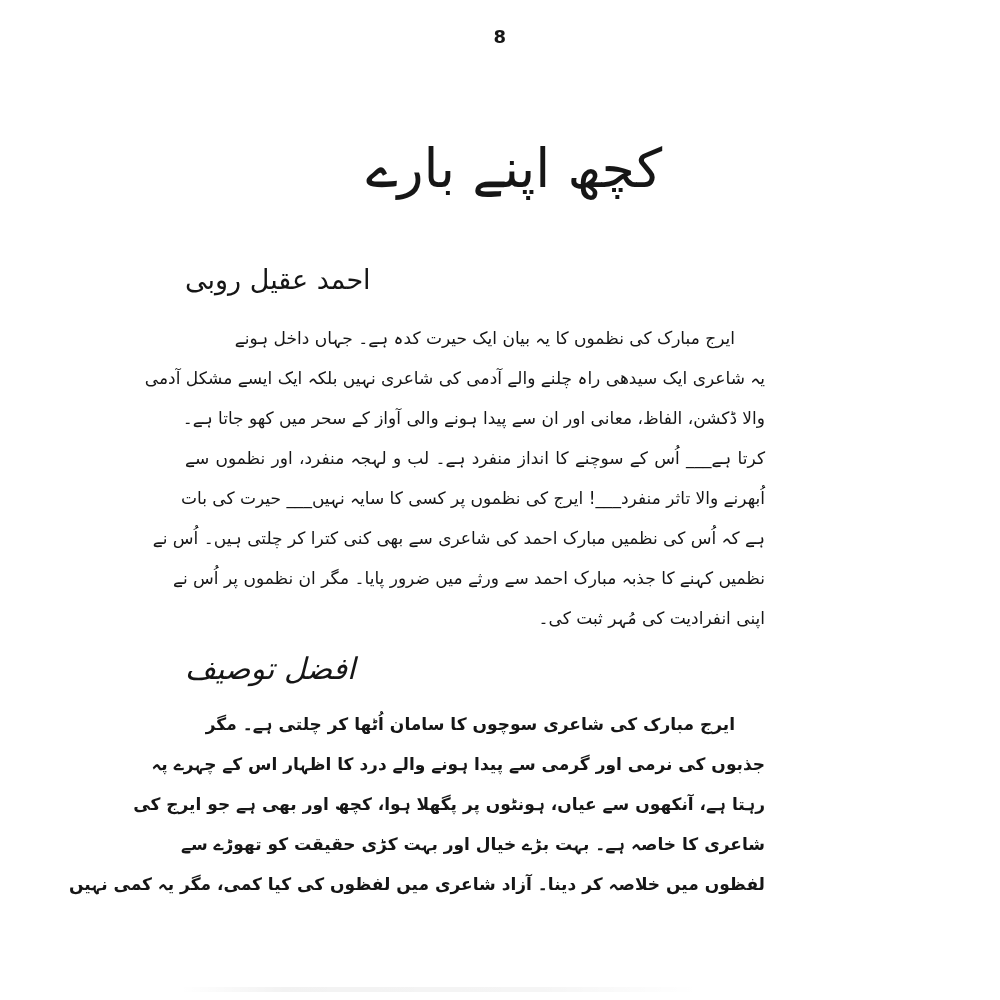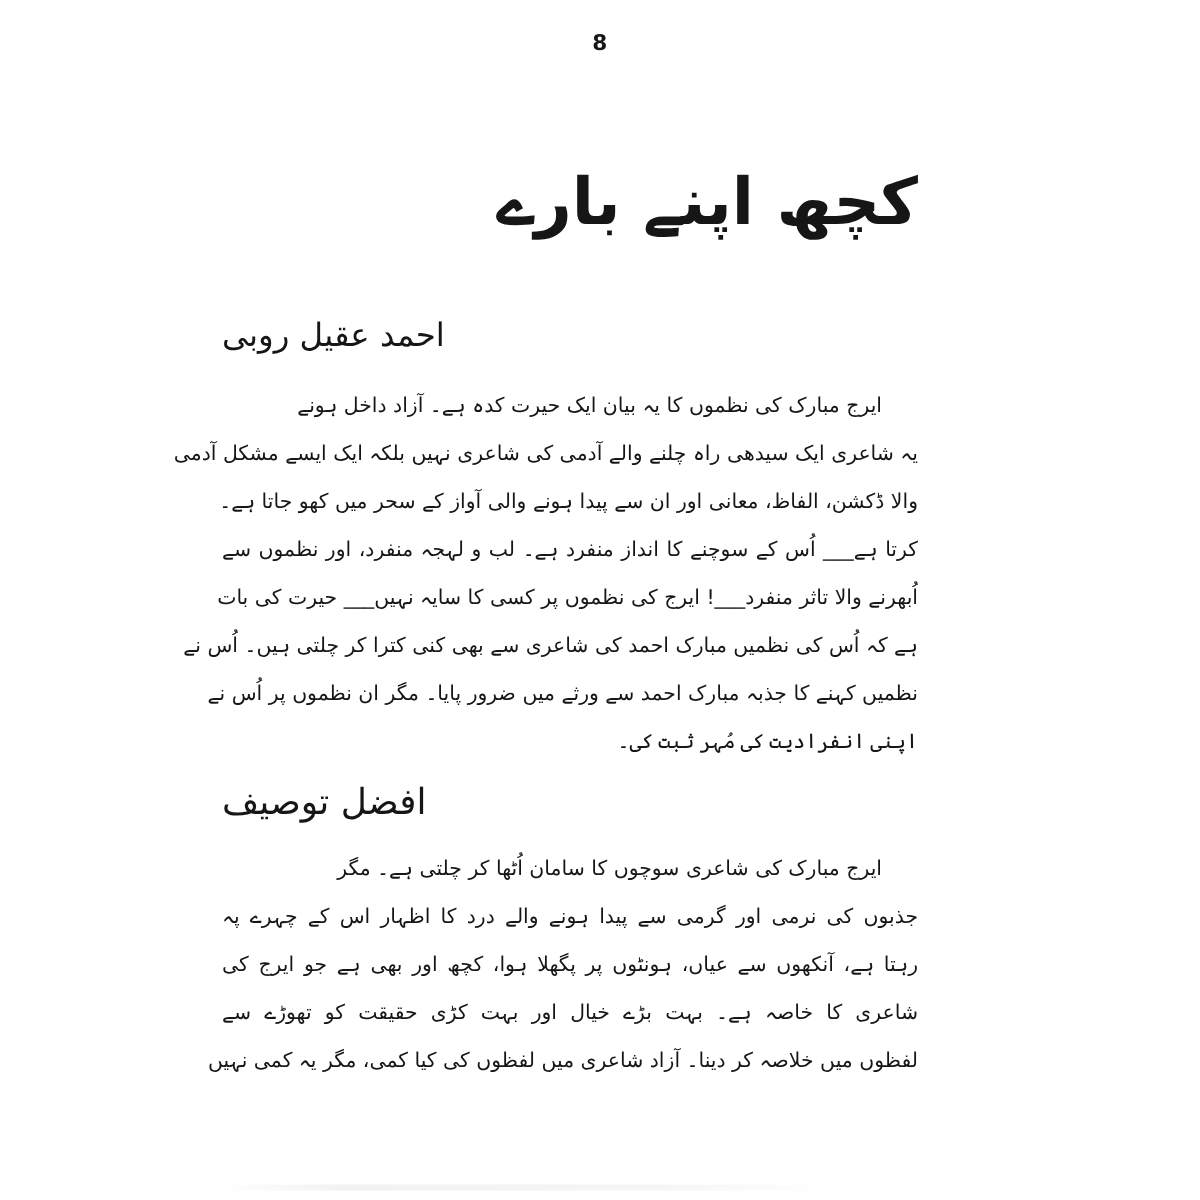--- a/index.html
+++ b/index.html
@@ -29,60 +29,61 @@
     margin-left: 185px;
   }
   .urdu {
     direction: rtl;
     unicode-bidi: embed;
     font-family: "DejaVu Sans", sans-serif;
   }
   .main-title {
     margin: 88px 0 0 0;
     padding-left: 78px;
-    text-align: right;
+    text-align: center;
     font-size: 54px;
     line-height: 1.25;
-    font-weight: bold;
+    font-weight: normal;
     white-space: nowrap;
   }
   .section-heading {
     margin: 58px 0 0 0;
     text-align: left;
     font-size: 27px;
     line-height: 1.4;
     font-weight: normal;
   }
   .section-heading.second {
     margin-top: 10px;
     font-size: 30px;
+    font-style: italic;
   }
   .para {
     margin-top: 20px;
   }
   .para.second {
     margin-top: 14px;
+    font-weight: bold;
   }
   .line {
     font-size: 17px;
     line-height: 40px;
     white-space: nowrap;
     text-align: justify;
     text-align-last: justify;
     text-justify: inter-word;
   }
   .line.first {
     text-align: right;
     text-align-last: right;
     padding-right: 30px;
   }
   .line.last {
     text-align: right;
     text-align-last: right;
-    font-family: Liberation Serif, serif;
   }
   .scan-smudge {
     position: absolute;
     left: 180px; top: 987px;
     width: 520px; height: 5px;
     background: linear-gradient(to right, rgba(0,0,0,0.00), rgba(0,0,0,0.05) 20%, rgba(0,0,0,0.04) 70%, rgba(0,0,0,0.00));
     border-radius: 3px;
   }
 </style>
 </head>
@@ -92,21 +93,21 @@
 
   <div class="page-number">8</div>
 
   <div class="column">
 
     <h1 class="main-title urdu">کچھ اپنے بارے</h1>
 
     <h2 class="section-heading urdu">احمد عقیل روبی</h2>
 
     <div class="para urdu">
-      <div class="line first">ایرج مبارک کی نظموں کا یہ بیان ایک حیرت کدہ ہے۔ آزاد داخل ہونے</div>
+      <div class="line first">ایرج مبارک کی نظموں کا یہ بیان ایک حیرت کدہ ہے۔ جہاں داخل ہونے</div>
       <div class="line">یہ شاعری ایک سیدھی راہ چلنے والے آدمی کی شاعری نہیں بلکہ ایک ایسے مشکل آدمی</div>
       <div class="line">والا ڈکشن، الفاظ، معانی اور ان سے پیدا ہونے والی آواز کے سحر میں کھو جاتا ہے۔</div>
       <div class="line">کرتا ہے___ اُس کے سوچنے کا انداز منفرد ہے۔ لب و لہجہ منفرد، اور نظموں سے</div>
       <div class="line">اُبھرنے والا تاثر منفرد___! ایرج کی نظموں پر کسی کا سایہ نہیں___ حیرت کی بات</div>
       <div class="line">ہے کہ اُس کی نظمیں مبارک احمد کی شاعری سے بھی کنی کترا کر چلتی ہیں۔ اُس نے</div>
       <div class="line">نظمیں کہنے کا جذبہ مبارک احمد سے ورثے میں ضرور پایا۔ مگر ان نظموں پر اُس نے</div>
       <div class="line last">اپنی انفرادیت کی مُہر ثبت کی۔</div>
     </div>
 
     <h2 class="section-heading second urdu">افضل توصیف</h2>

